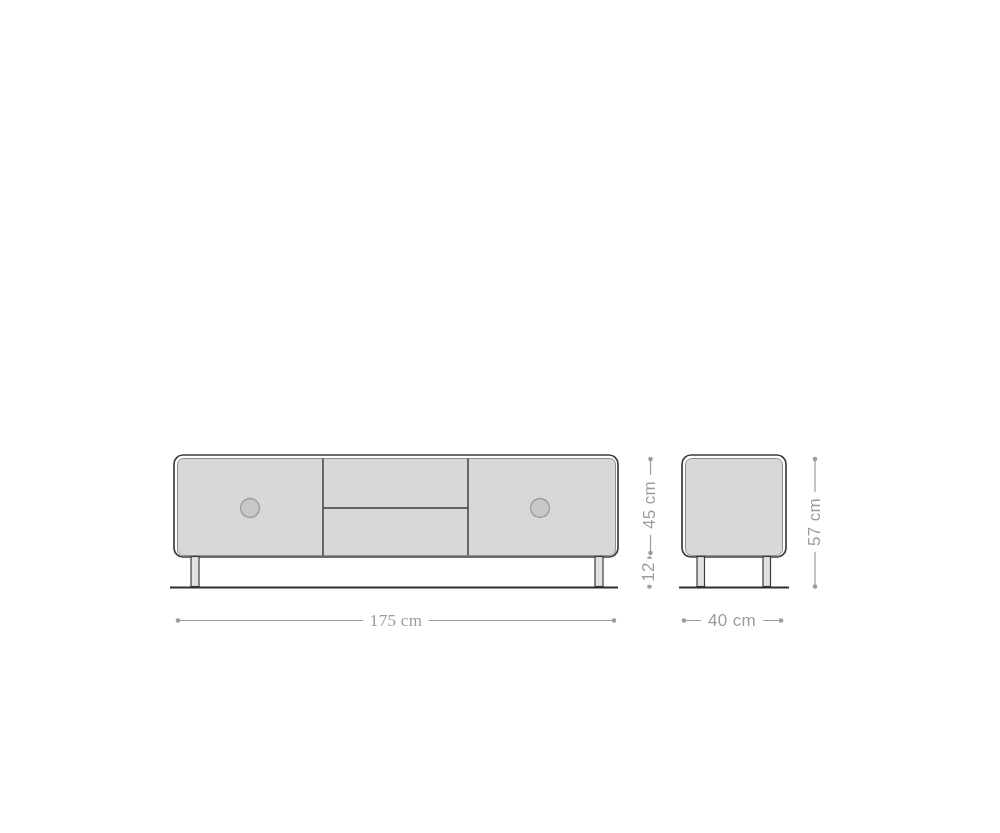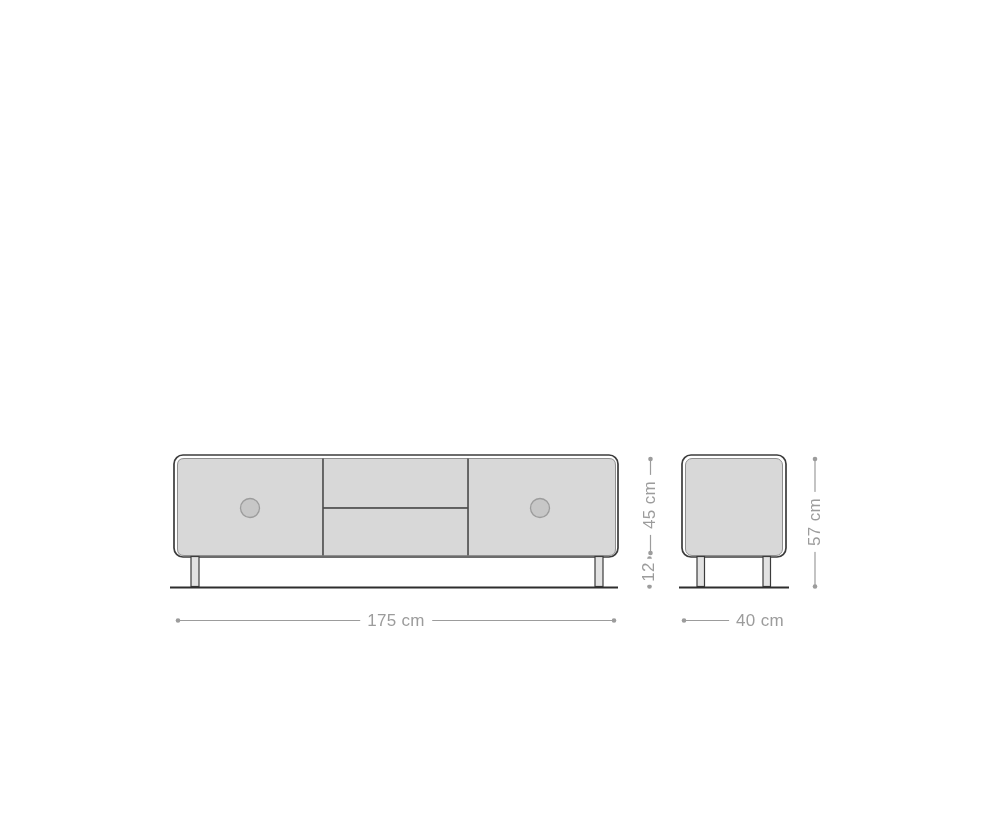--- a/index.html
+++ b/index.html
@@ -93,23 +93,23 @@
       <circle cx="649.5" cy="586.5" r="2.3" stroke="none"></circle>
     </g>
 
     <g stroke="#9c9c9c" fill="#9c9c9c">
       <line x1="815" y1="459" x2="815" y2="586.5" stroke-width="1.2"></line>
       <circle cx="815" cy="459" r="2.3" stroke="none"></circle>
       <circle cx="815" cy="586.5" r="2.3" stroke="none"></circle>
     </g>
   </svg>
 
-  <div class="dim-label" style="left:396px; top:621px;">175 cm</div>
+  <div class="dim-label" style="left:396px; top:621px;font-family:Liberation Serif, serif;">175 cm</div>
 
-  <div class="dim-label" style="left:760px; top:621px;">40 cm</div>
+  <div class="dim-label" style="left:732px; top:621px;">40 cm</div>
 
   <div class="dim-label vert" style="left:650px; top:505px;">45 cm</div>
 
   <div class="dim-label vert" style="left:649px; top:572px; padding:0 3px;">12</div>
 
   <div class="dim-label vert" style="left:815px; top:522px;">57 cm</div>
 
 </div>
 
 </body></html>

